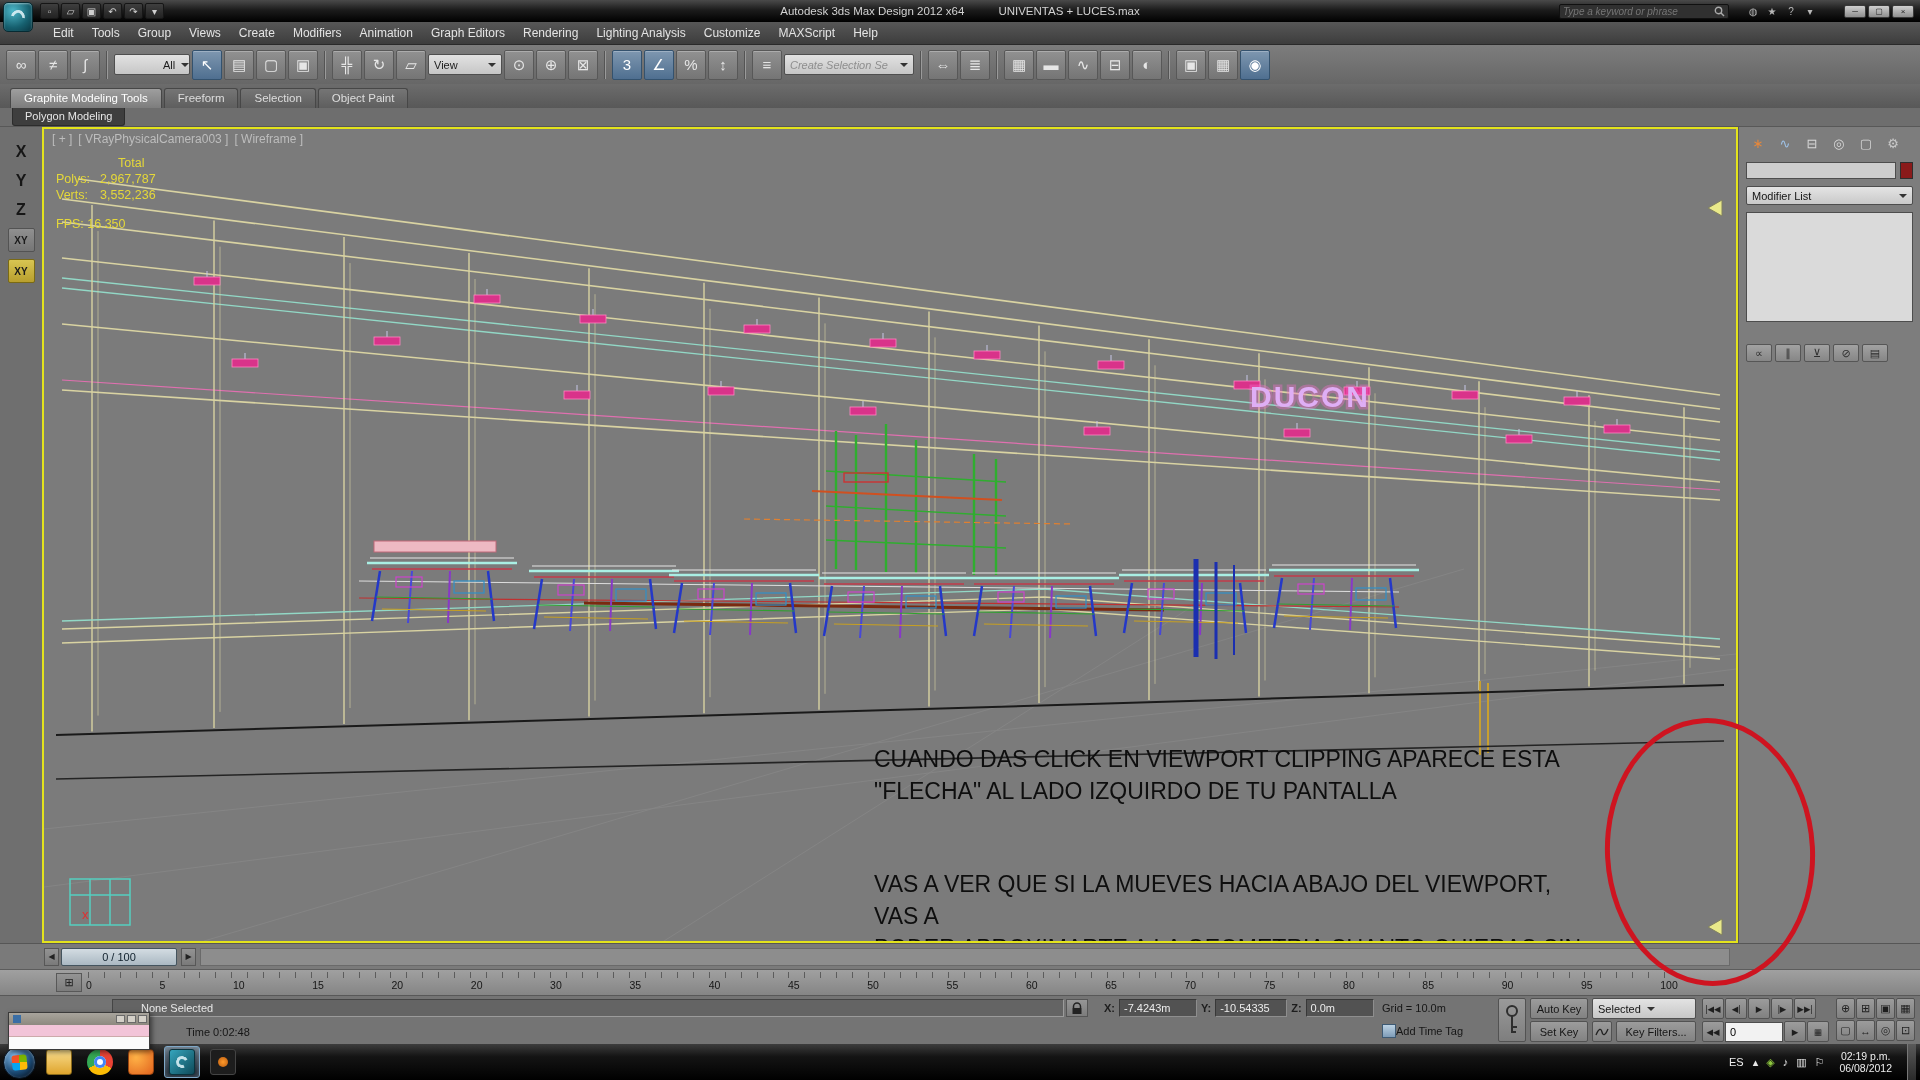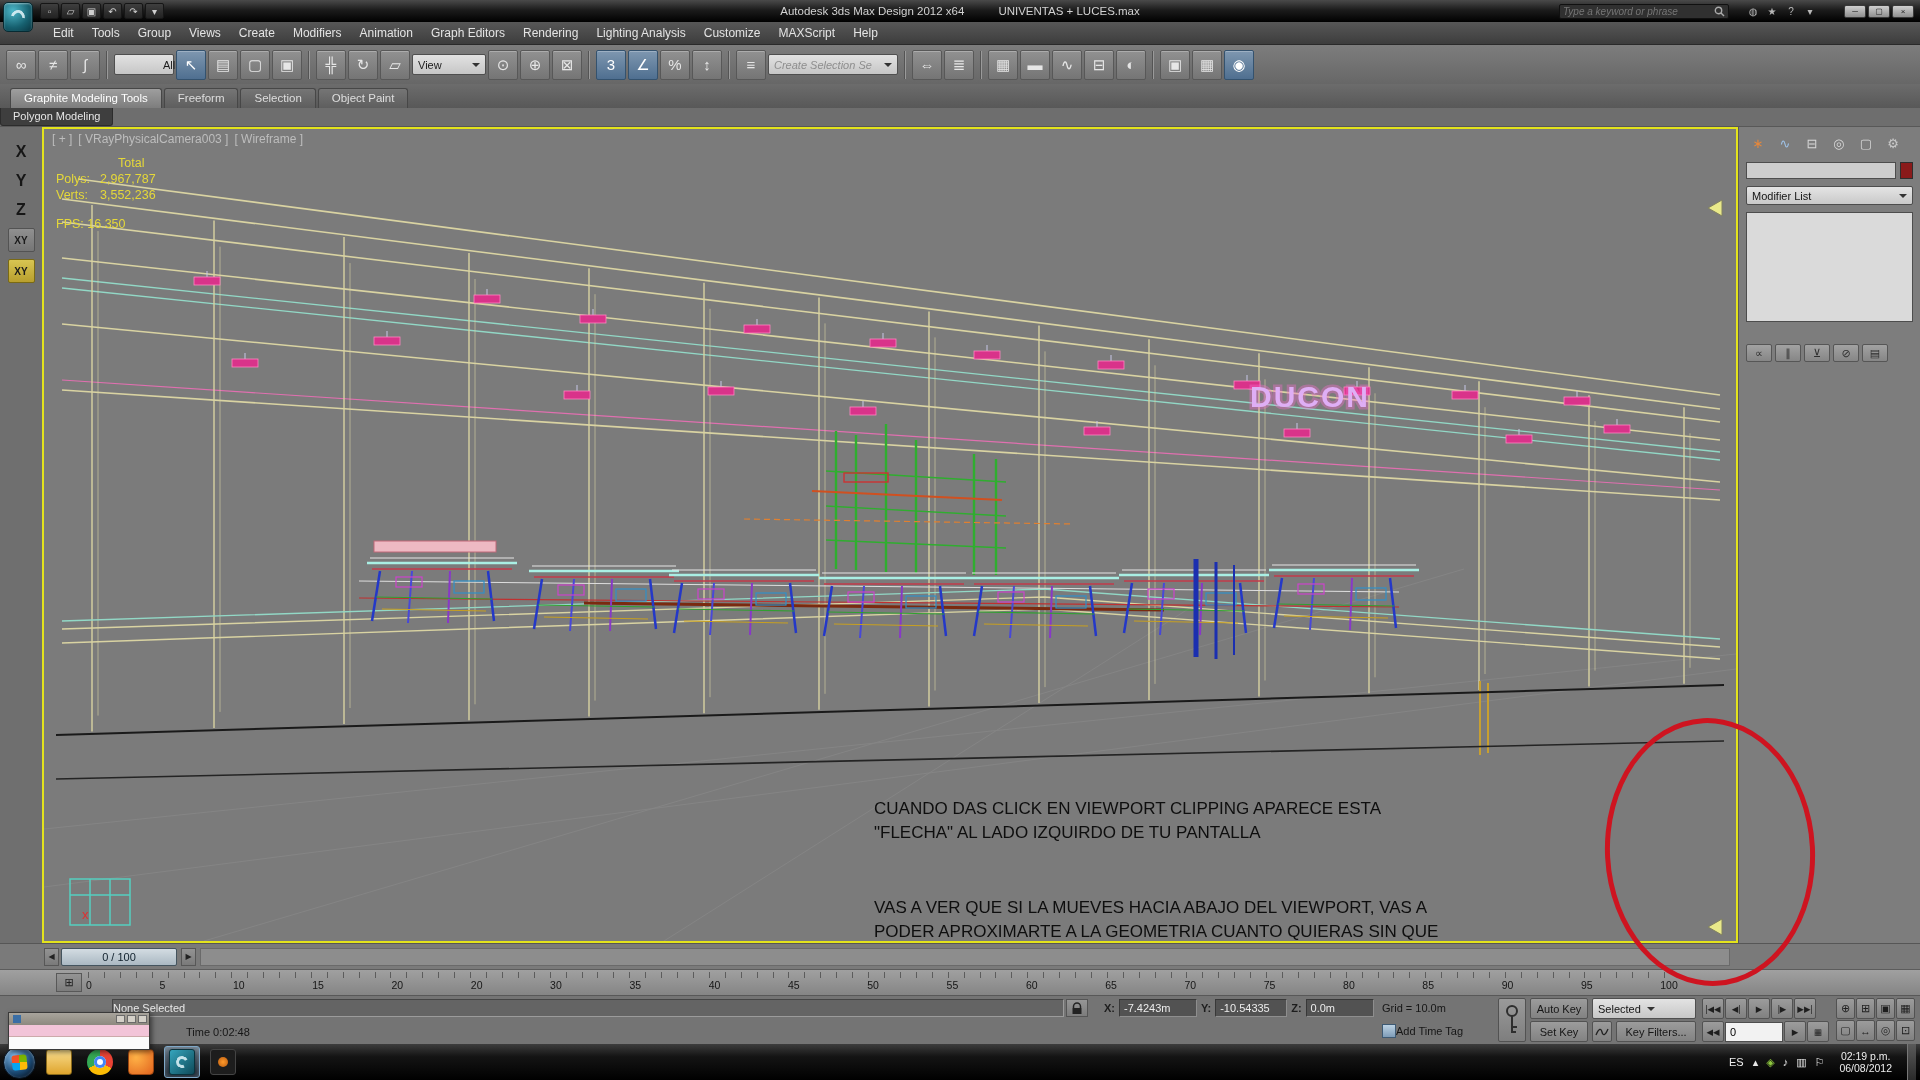--- a/index.html
+++ b/index.html
@@ -32,37 +32,37 @@
 .tb-sep{width:0;height:28px;border-left:1px solid #545454;border-right:1px solid #9a9a9a;margin:0 4px;flex:none}
 .tb-dd{height:21px;background:linear-gradient(#e2e2e2,#c6c6c6);border:1px solid #4f4f4f;color:#1c1c1c;font-size:11px;display:flex;align-items:center;justify-content:space-between;padding:0 5px;border-radius:2px;flex:none}
 .tb-dd.muted span:first-child{color:#8e8e8e;font-style:italic}
 .dd-caret{width:0;height:0;border:4px solid transparent;border-top-color:#333;margin:4px 0 0 6px}
 
 
 #ribbon-tabs{height:24px;background:linear-gradient(#6c6c6c,#585858);display:flex;align-items:flex-end;padding-left:10px;gap:2px;font-size:11.5px}
 .rtab{padding:3px 13px 4px;color:#dedede;background:linear-gradient(#757575,#5e5e5e);border:1px solid #474747;border-bottom:none;border-radius:3px 3px 0 0;white-space:nowrap}
 .rtab.active{background:linear-gradient(#9e9e9e,#7d7d7d);color:#fff}
 #ribbon-sub{height:19px;background:#6e6e6e;display:flex;border-bottom:1px solid #585858}
-.subtab{background:#3e3e3e;color:#e6e6e6;font-size:11px;padding:2px 12px 3px;border:1px solid #2c2c2c;border-top:none;border-radius:0 0 3px 3px}
+.subtab{margin-left:12px;background:#3e3e3e;color:#e6e6e6;font-size:11px;padding:2px 12px 3px;border:1px solid #2c2c2c;border-top:none;border-radius:0 0 3px 3px}
 
 
 #workspace{display:flex;height:816px}
 #axis-dock{width:42px;background:#6f6f6f;display:flex;flex-direction:column;align-items:center;padding-top:14px;gap:7px}
 .axis-label{color:#161616;font-size:16px;font-weight:bold;height:22px;display:flex;align-items:center}
 .axis-btn{width:27px;height:24px;background:linear-gradient(#909090,#757575);border:1px solid #535353;font-size:10px;font-weight:bold;color:#1a1a1a;display:flex;align-items:center;justify-content:center;border-radius:2px}
 .axis-btn.active{background:linear-gradient(#d8c552,#b89f2e);border-color:#7a6a14}
 
 #viewport{flex:1;position:relative;border:2px solid #e3e31c;background:#7b7b7b;overflow:hidden}
 #scene{position:absolute;inset:0;width:100%;height:100%}
 #vp-label{position:absolute;left:8px;top:3px;color:#bdbdbd;font-size:12px;display:flex;gap:6px;white-space:nowrap}
 #vp-stats{position:absolute;left:12px;top:26px;color:#e5d839;font-size:12.5px;line-height:16px}
 #vp-stats .st-total{margin-left:62px}
 #vp-stats .st-lab{display:inline-block;width:44px}
 #vp-stats .st-fps{margin-top:13px}
-#vp-annotation{position:absolute;left:830px;top:644px;width:710px;color:#0e0e0e;font-size:17px;line-height:1.4;white-space:pre-line}
+#vp-annotation{position:absolute;left:830px;top:582px;width:710px;color:#0e0e0e;font-size:23px;line-height:1.4;white-space:pre-line}
 #vp-annotation .para2{margin-top:28px}
 
 #command-panel{width:182px;background:#7d7d7d;border-left:1px solid #585858;padding:5px 7px;display:flex;flex-direction:column}
 #cp-tabs{display:flex;gap:7px;margin:2px 0 10px 2px}
 .cp-tab{width:20px;height:18px;display:flex;align-items:center;justify-content:center;font-size:13px}
 #cp-name-row{display:flex;gap:4px;margin-bottom:7px}
 #cp-name-field{flex:1;height:17px;background:#cdcdcd;border:1px solid #4d4d4d;font-size:11px;padding:0 3px;font-family:"Liberation Sans",sans-serif}
 #cp-color-swatch{width:17px;height:17px;border:1px solid #2e2e2e}
 #cp-modlist{height:19px;background:linear-gradient(#e4e4e4,#c9c9c9);border:1px solid #4d4d4d;font-size:11px;color:#141414;display:flex;justify-content:space-between;align-items:center;padding:0 5px;margin-bottom:7px;border-radius:2px}
 #cp-stack{height:110px;background:#dadada;border:1px solid #4d4d4d;margin-bottom:22px}
@@ -77,21 +77,21 @@
 
 #timeline{height:26px;background:linear-gradient(#a0a0a0,#858585);position:relative;border-top:1px solid #5c5c5c}
 #tl-icon{position:absolute;left:56px;top:3px;width:26px;height:19px;background:linear-gradient(#949494,#7c7c7c);border:1px solid #585858;color:#222;font-size:11px;display:flex;align-items:center;justify-content:center}
 #tl-tickmarks{position:absolute;left:88px;top:2px;width:1592px;height:6px;background-image:repeating-linear-gradient(90deg,rgba(30,30,30,.5) 0 1px,transparent 1px 15.92px)}
 #tl-nums{position:absolute;left:88px;top:9px;width:1592px;display:flex;justify-content:space-between;font-size:10.5px;color:#161616}
 #tl-nums span{transform:translateX(-2px)}
 
 
 #statusarea{height:49px;position:relative;background:#747474;border-top:1px solid #585858;font-size:11px}
 .sunken{background:#646464;border:1px solid;border-color:#454545 #9b9b9b #9b9b9b #454545;color:#e8e8e8}
-#sel-status{position:absolute;left:112px;top:3px;width:952px;height:18px;line-height:16px;}
+#sel-status{position:absolute;left:112px;top:3px;width:952px;height:18px;line-height:16px;padding-left:28px}
 #lock-btn{position:absolute;left:1066px;top:3px;width:22px;height:18px;background:linear-gradient(#969696,#7c7c7c);border:1px solid #555;display:flex;align-items:center;justify-content:center}
 #coords{position:absolute;left:1104px;top:3px;display:flex;align-items:center;gap:4px}
 .coord-lab{color:#1d1d1d;font-weight:bold}
 .coord-field{height:18px;background:#525252;border:1px solid;border-color:#383838 #8e8e8e #8e8e8e #383838;color:#ececec;display:flex;align-items:center;padding:0 4px;font-size:11px}
 #grid-label{position:absolute;left:1382px;top:6px;color:#161616}
 #time-note{position:absolute;left:186px;top:30px;color:#161616}
 #add-time-tag{position:absolute;left:1382px;top:28px;display:flex;align-items:center;color:#161616}
 #tag-ico{width:14px;height:14px;background:linear-gradient(#bcd2e4,#7e9cb8);border:1px solid #3e5a74}
 #bigkey{position:absolute;left:1498px;top:2px;width:28px;height:44px;background:linear-gradient(#9a9a9a,#7e7e7e);border:1px solid #525252;display:flex;align-items:center;justify-content:center;border-radius:2px}
 .st-btn{position:absolute;height:21px;background:linear-gradient(#9c9c9c,#828282);border:1px solid #525252;color:#161616;display:flex;align-items:center;justify-content:center;font-size:11px;border-radius:2px}
@@ -235,21 +235,21 @@
 <div class="tb-btn">
       <span>∞</span>
     </div>
     <div class="tb-btn">
       <span>≠</span>
     </div>
     <div class="tb-btn">
       <span>∫</span>
     </div>
     <div class="tb-sep"></div>
-    <div class="tb-dd" style="width: 60px; padding-left: 48px;">
+    <div class="tb-dd" style="width: 76px; padding-left: 48px;">
       <span>All</span>
       <span class="dd-caret"></span>
     </div>
     <div class="tb-btn active">
       <span>↖</span>
     </div>
     <div class="tb-btn">
       <span>▤</span>
     </div>
     <div class="tb-btn">

